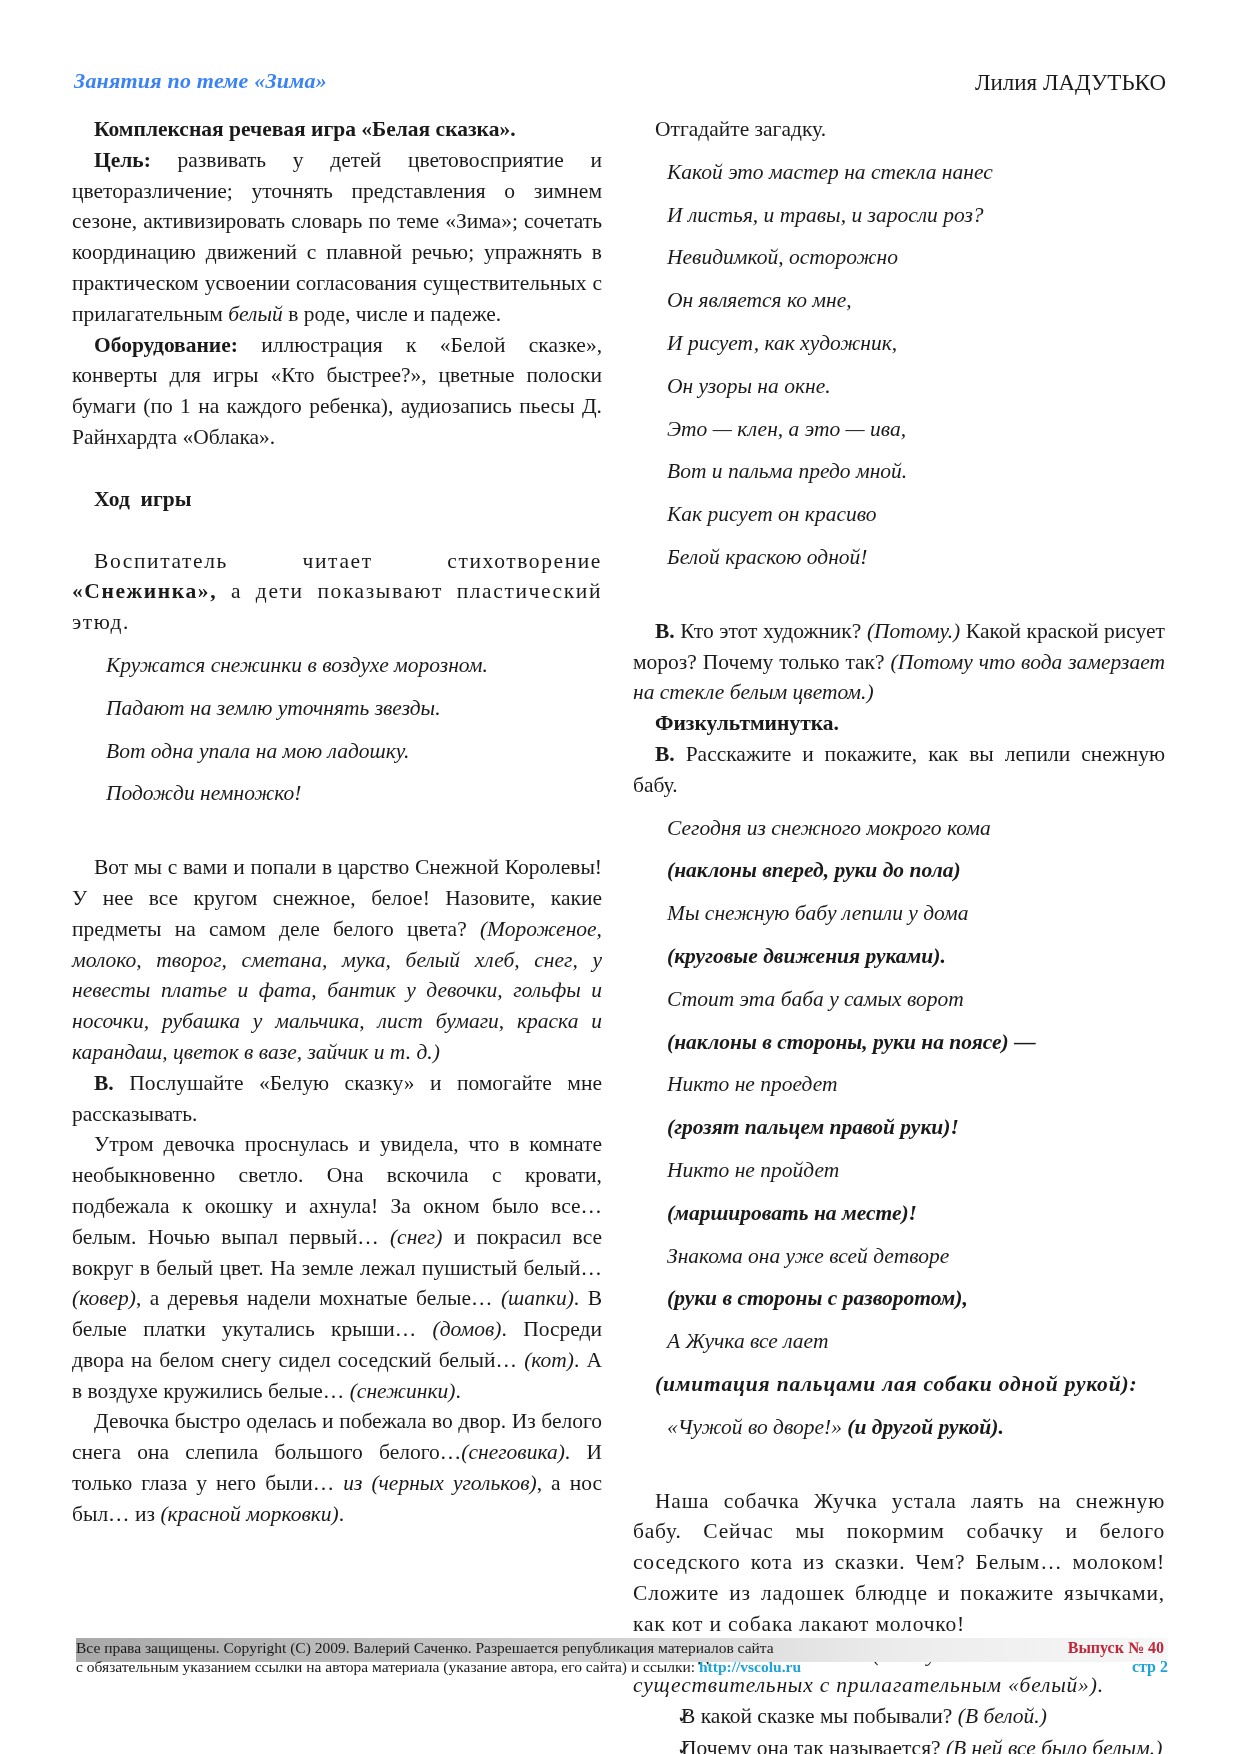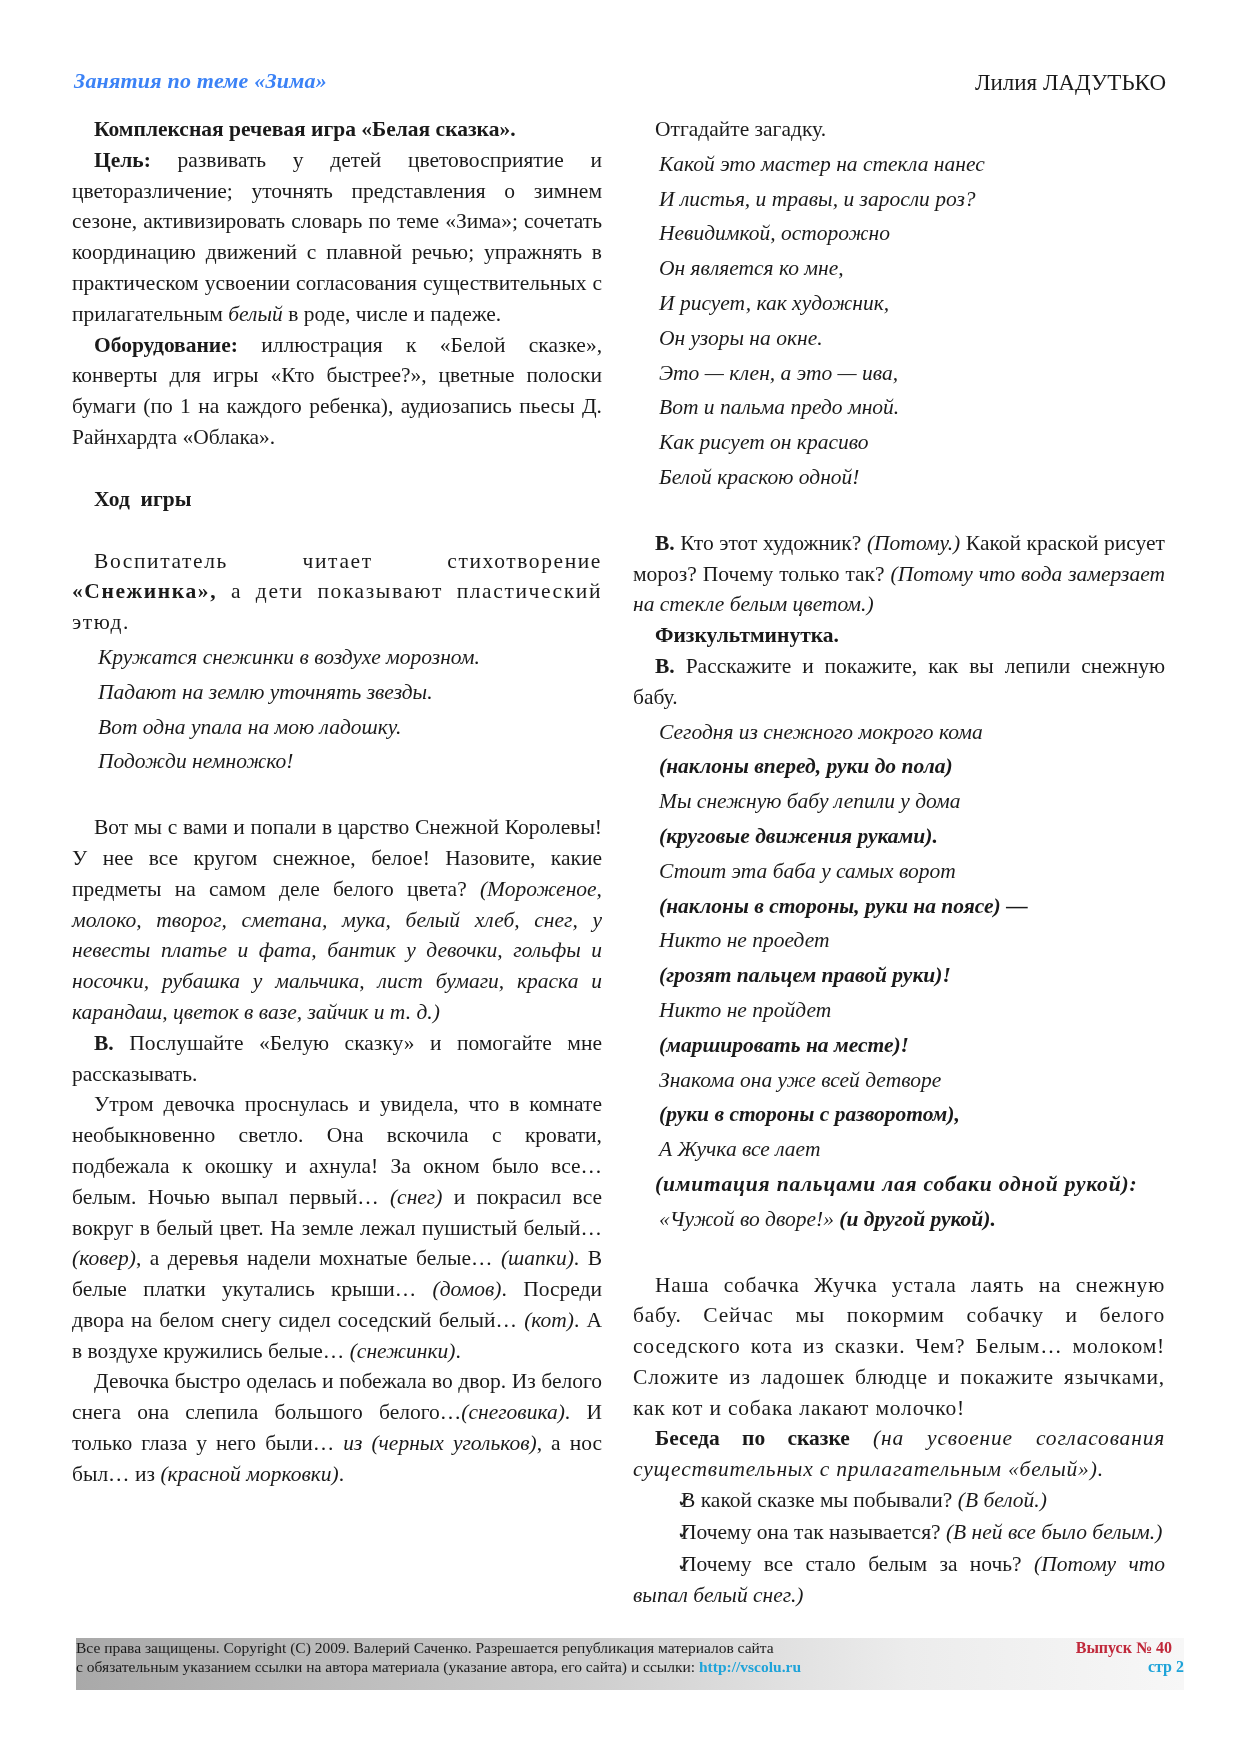--- a/index.html
+++ b/index.html
@@ -8,34 +8,34 @@
 
     .hdr-left { position: absolute; left: 74px; top: 68px; font-style: italic; font-weight: bold;
       font-size: 22px; color: #3b82f6; letter-spacing: 0.2px; }
     .hdr-right { position: absolute; right: 74px; top: 70px; font-size: 23px; color: #1a1a1a; margin-left: 40px; }
 
     .col { position: absolute; top: 114px; font-size: 21.5px; line-height: 30.8px; }
     .col-left { left: 72px; width: 530px; }
     .col-right { left: 633px; width: 532px; }
 
     .p { margin: 0; text-align: justify; text-indent: 22px; }
-    .poem { margin: 4px; padding-left: 22px; font-style: italic; white-space: nowrap; }
+    .poem { margin: 12px; padding-left: 22px; font-style: italic; white-space: nowrap; }
     .b { font-weight: bold; }
     .i { font-style: italic; }
     .bi { font-weight: bold; font-style: italic; }
     .gap-lg { height: 31px; }
     .spaced { letter-spacing: 1.6px; }
     .spaced2 { letter-spacing: 0.8px; }
     .check { display: inline-block; width: 26px; font-size: 18px; font-style: normal; }
 
-    .footer { position: absolute; left: 76px; top: 1638px; width: 1092px; height: 52px;
-      background: linear-gradient(to right, #a9a9a9 0%, #cdcdcd 45%, #ececec 75%, #f7f7f7 100%); padding-left: 16px; }
+    .footer { position: absolute; left: 76px; top: 1638px; width: 1092px; height: 24px;
+      background: linear-gradient(to right, #a9a9a9 0%, #cdcdcd 45%, #ececec 75%, #f7f7f7 100%); }
     .footer-text { position: absolute; left: 0; top: 1px; font-size: 15.5px; line-height: 18.5px; color: #1a1a1a; white-space: nowrap; }
     .footer-link { color: #1ea3d9; font-weight: bold; }
-    .footer-issue { position: absolute; right: 12px; top: 1px; font-size: 16px; line-height: 18.5px;
+    .footer-issue { position: absolute; right: 4px; top: 1px; font-size: 16px; line-height: 18.5px;
       font-weight: bold; color: #c0283a; text-align: right; }
     .footer-page { position: absolute; right: 0; top: 19.5px; font-size: 16px; line-height: 18.5px;
       font-weight: bold; color: #1ea3d9; text-align: right; }
   </style>
 </head>
 <body>
 
 <div class="hdr-left">Занятия по теме «Зима»</div>
 <div class="hdr-right">Лилия ЛАДУТЬКО</div>
 

